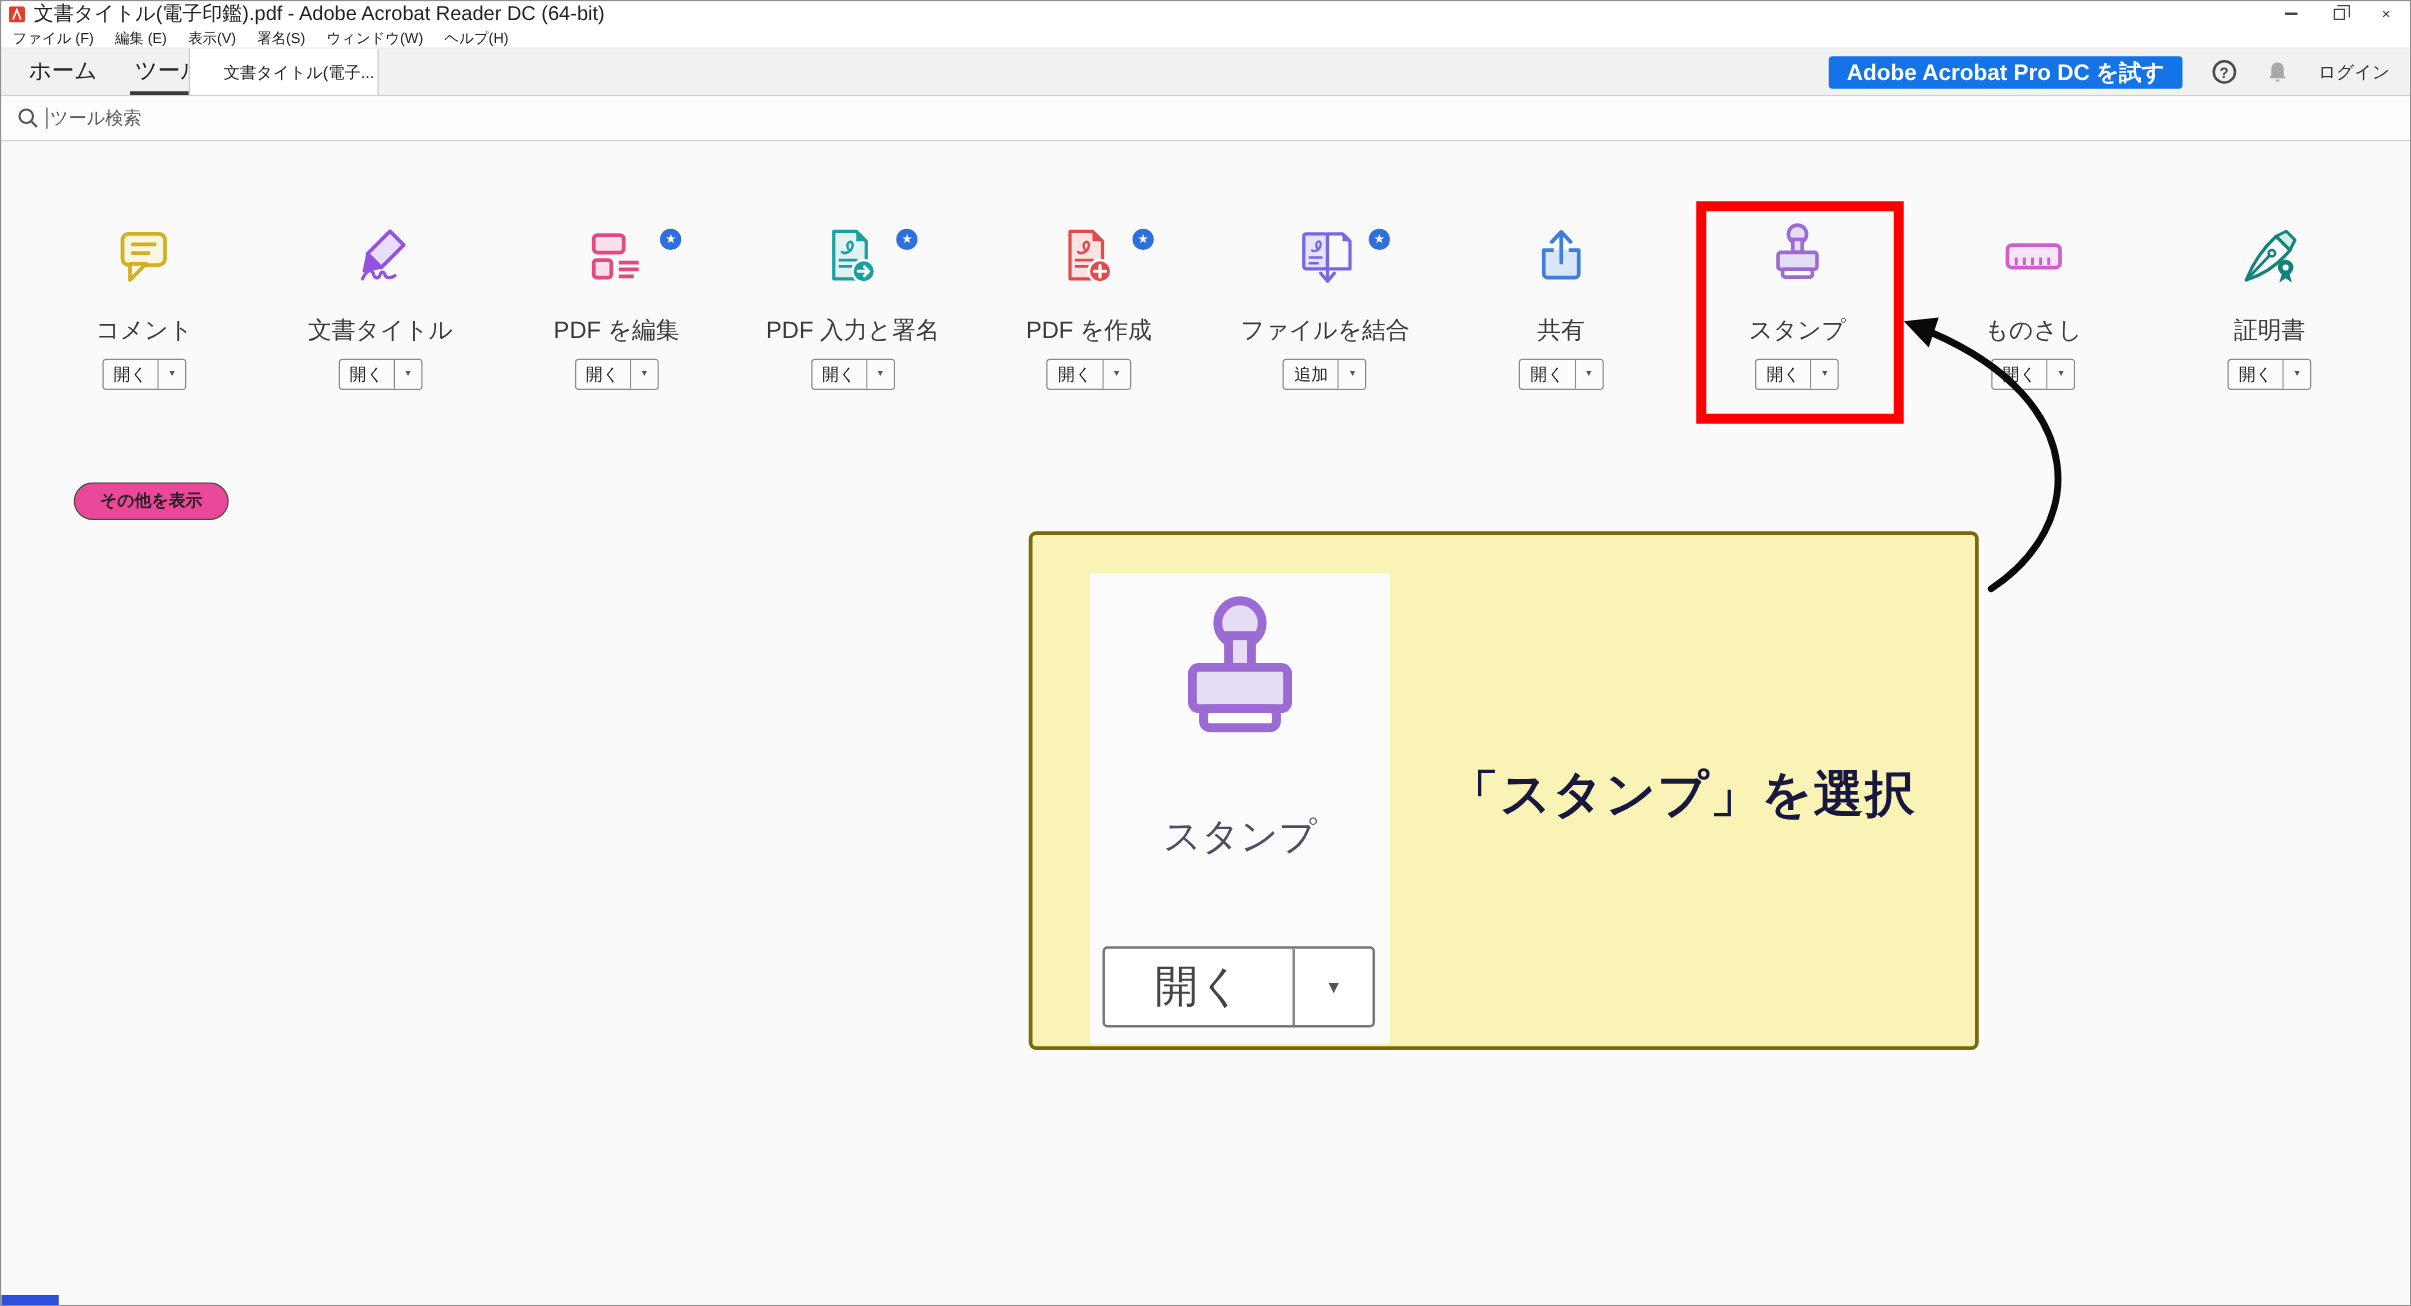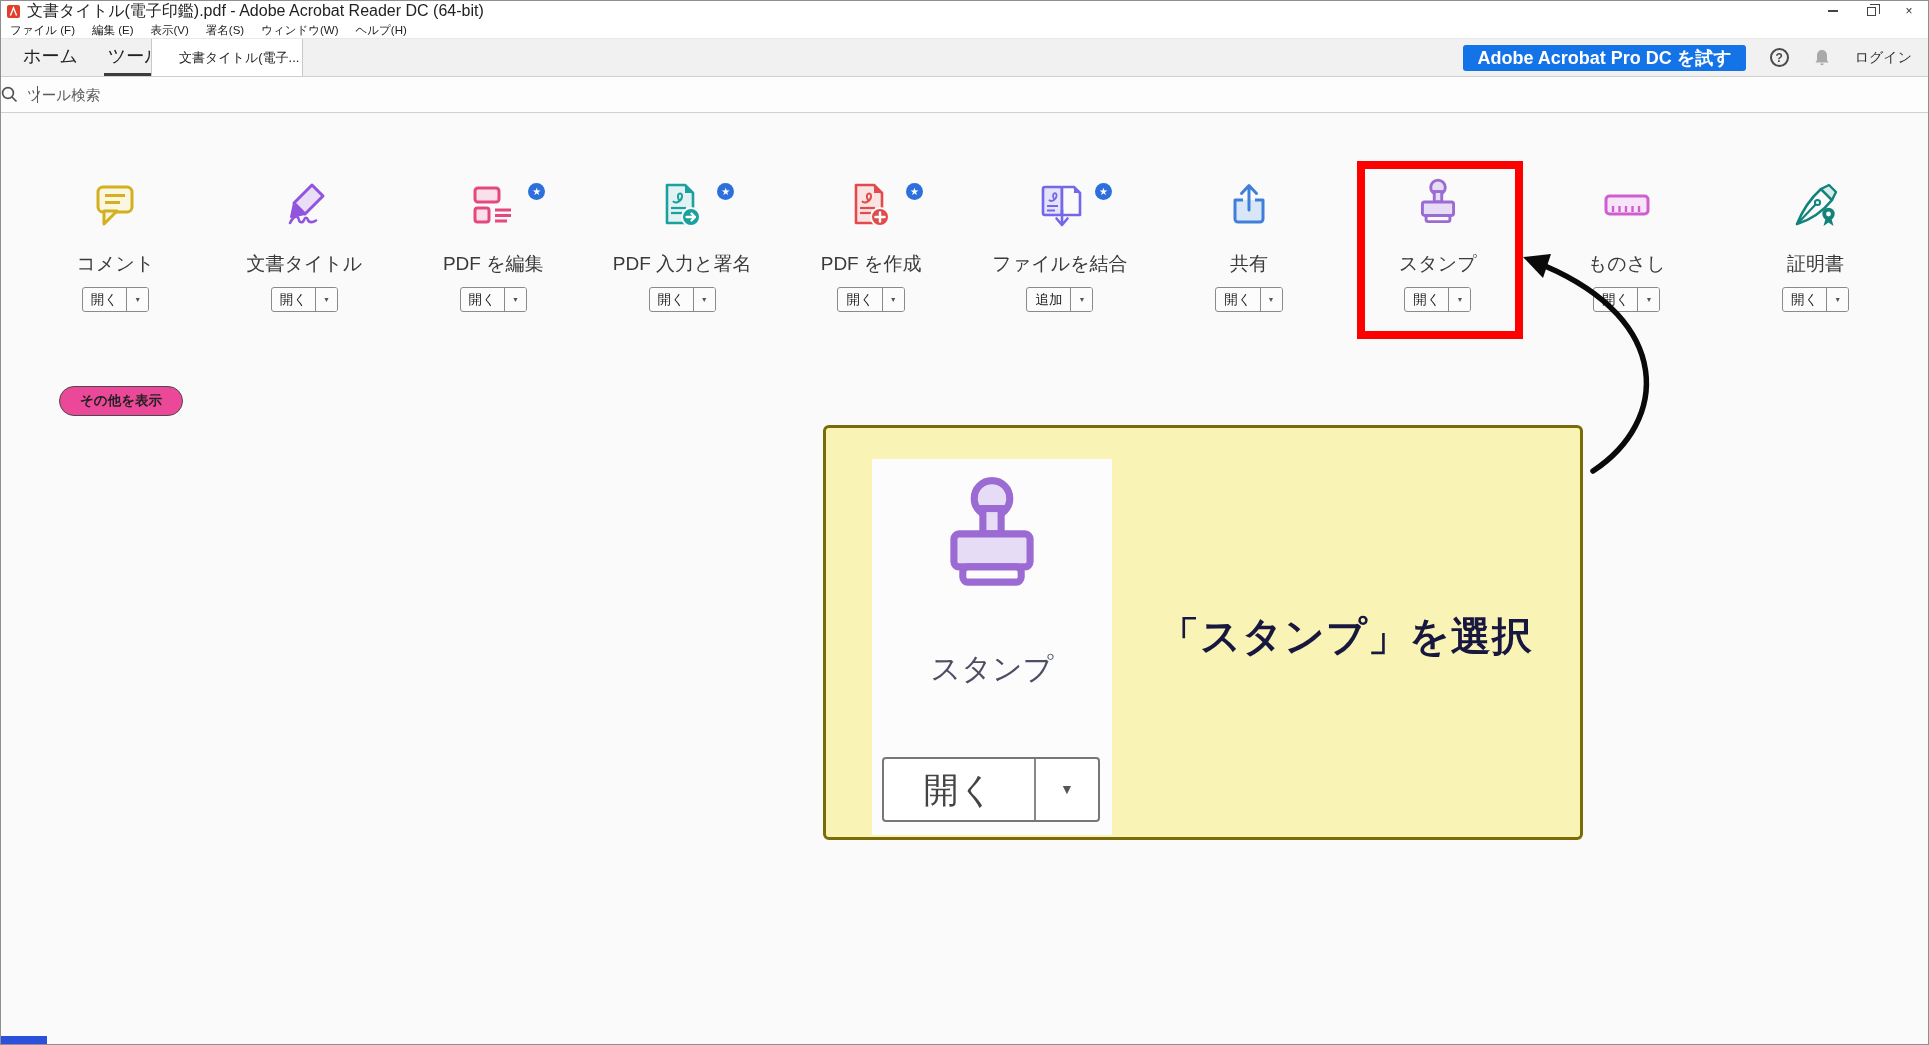--- a/index.html
+++ b/index.html
@@ -26,21 +26,21 @@
   .nav-tab { font-size:18px; color:#222; display:flex; align-items:center; padding:0 4px; margin-left:22px; border-bottom:3px solid transparent; }
   .nav-tab:first-child { margin-left:18px; }
   .nav-tab.active { border-bottom:3px solid #3c3c3c; }
   .doc-tab { position:absolute; left:150px; top:0; width:152px; height:100%; background:#fff;
     border-left:1px solid #c9c9c9; border-right:1px solid #c9c9c9; display:flex; align-items:center; padding-left:27px; font-size:13px; color:#222; }
   .tab-right { position:absolute; right:16px; top:0; height:100%; display:flex; align-items:center; gap:24px; }
   .trial-btn { background:#1473E6; color:#fff; font-size:18px; font-weight:bold; border:none; border-radius:3px; height:26px; padding:0 14px; }
   .help-icon { width:19px; height:19px; border:2px solid #4a4a4a; border-radius:50%; color:#4a4a4a; font-size:12px; font-weight:bold; display:flex; align-items:center; justify-content:center; }
   .login-label { font-size:14px; color:#333; }
   
-  .searchbar { height:36px; background:#fdfdfd; border-bottom:1px solid #cfcfcf; display:flex; align-items:center; position:relative; }
+  .searchbar { height:36px; background:#fdfdfd; border-bottom:1px solid #cfcfcf; display:flex; align-items:center; padding-left:13px; position:relative; }
   .search-input { border:none; outline:none; background:transparent; font-size:14.5px; margin-left:9px; width:400px; font-family:inherit; }
   .search-input::placeholder { color:#5a5a5a; opacity:1; }
   .text-caret { position:absolute; left:36px; top:9px; width:1px; height:17px; background:#555; }
   
   .content { position:absolute; left:0; top:113px; right:0; bottom:0; background:#fafafa; }
   .tools-row { position:absolute; left:20px; right:18px; top:65px; display:flex; }
   .tool { flex:1; display:flex; flex-direction:column; align-items:center; }
   .tool-icon { height:52px; position:relative; display:flex; align-items:flex-end; }
   .star-badge { position:absolute; right:-26px; top:4px; width:17px; height:17px; background:#2D6FDB; border-radius:50%;
     color:#fff; font-size:10px; line-height:17px; text-align:center; }

